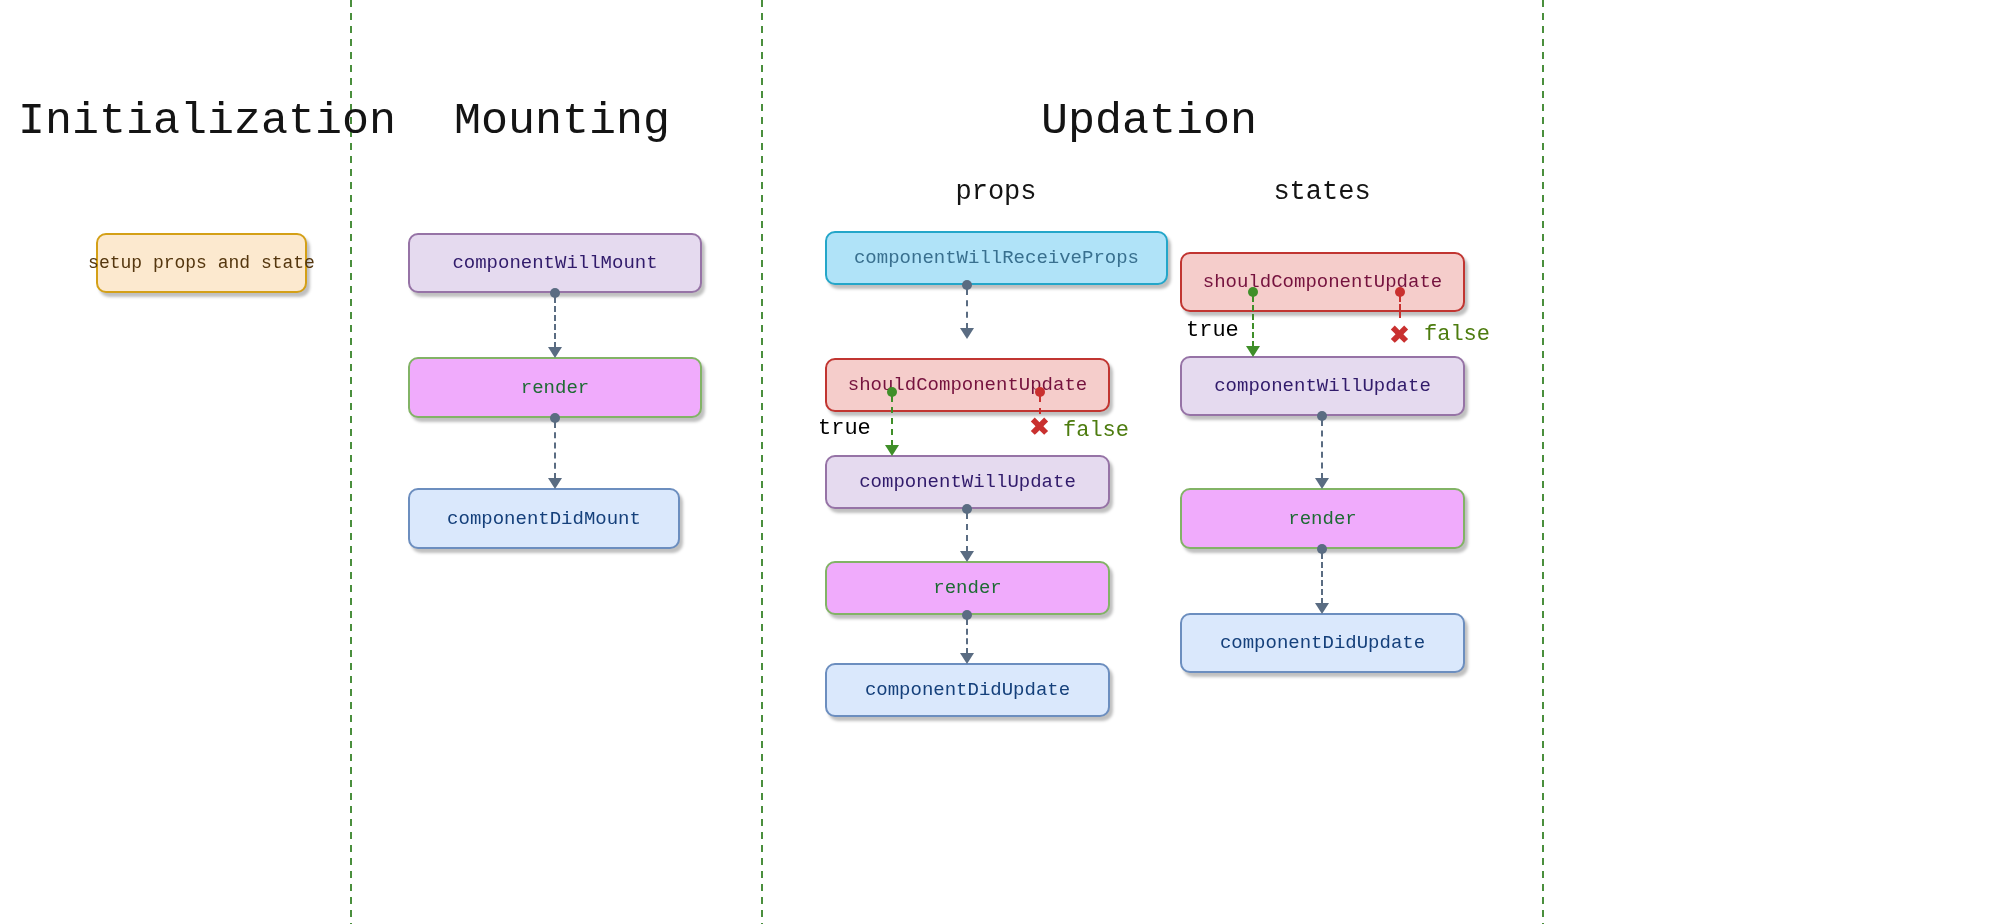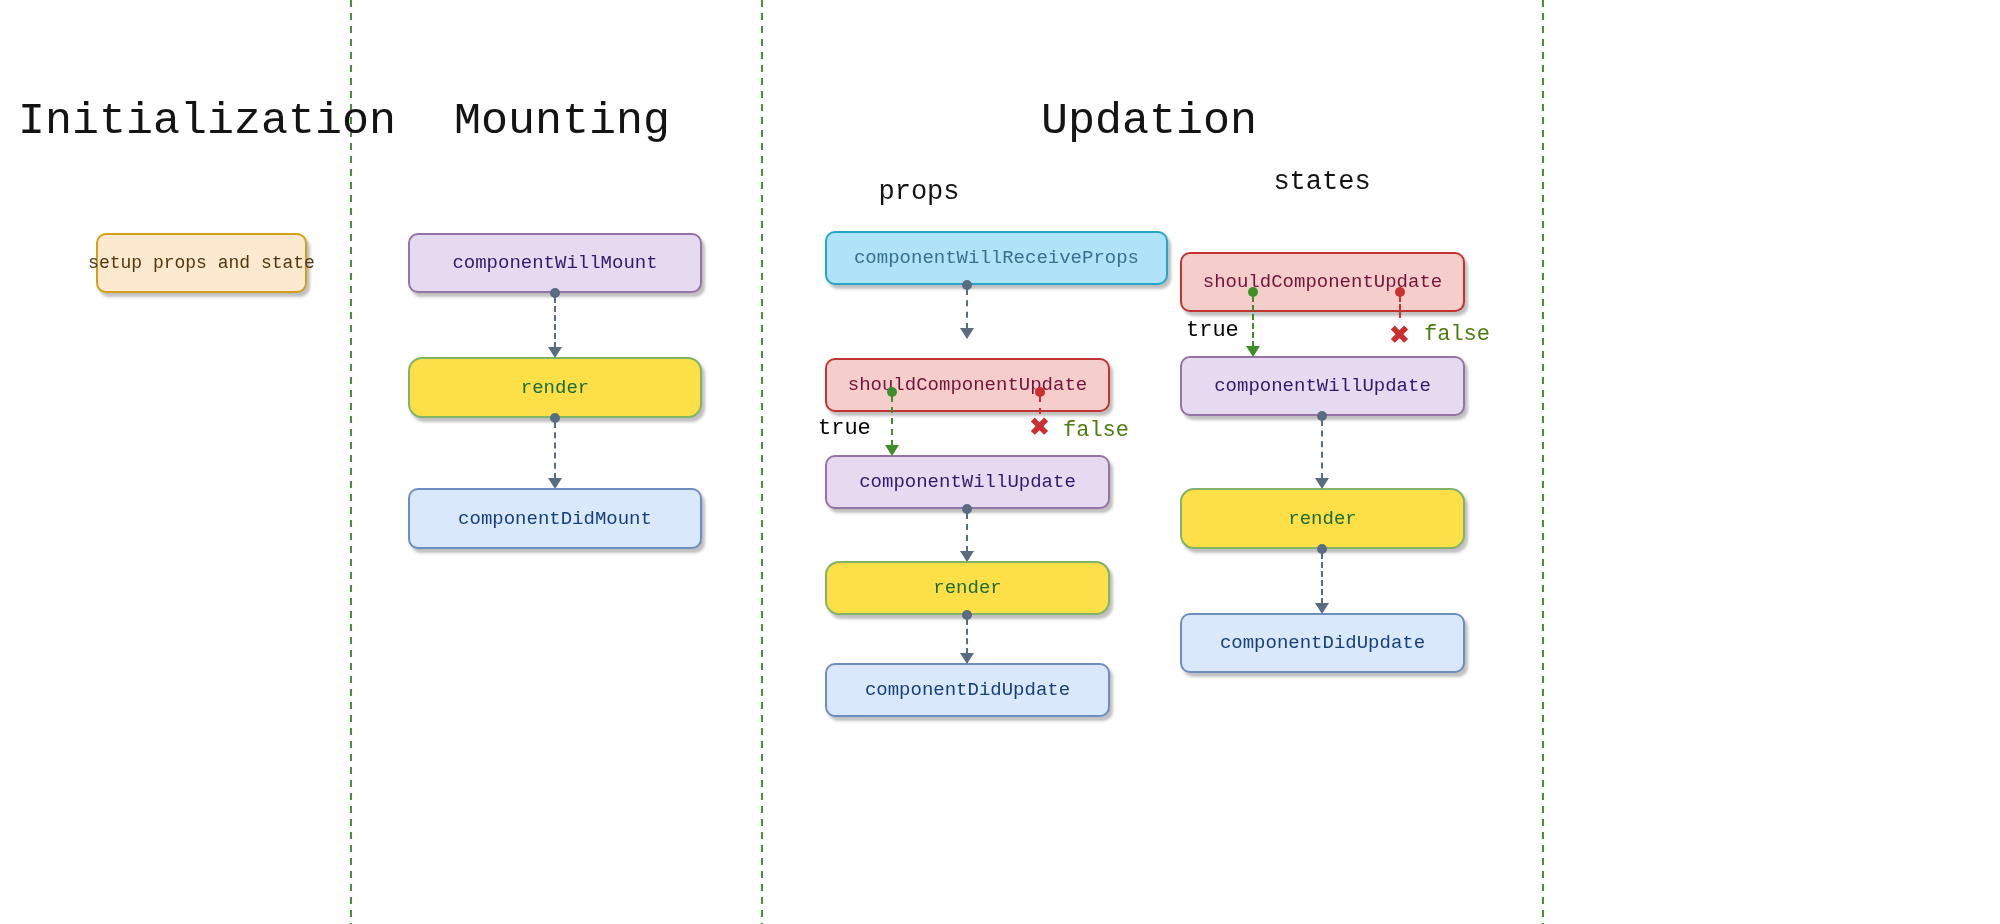--- a/index.html
+++ b/index.html
@@ -24,21 +24,21 @@
   
   .node{
     position:absolute;border:2px solid;border-radius:10px;
     display:flex;align-items:center;justify-content:center;
     font-size:19px;white-space:nowrap;
     box-shadow:3px 4px 3px rgba(0,0,0,0.25);
     box-sizing:border-box;
   }
   .pal-orange{background:#fce9cf;border-color:#d4a017;color:#54360e;}
   .pal-purple{background:#e5daef;border-color:#9673a6;color:#311b6b;}
-  .pal-green {background:#fde047;border-color:#82b366;color:#1e6b34;border-radius:14px;}
+  .pal-green {background:#f0abfc;border-color:#82b366;color:#1e6b34;}
   .pal-blue  {background:#dae8fc;border-color:#6c8ebf;color:#15407b;}
   .pal-cyan  {background:#b0e3f8;border-color:#24a6c9;color:#39708f;}
   .pal-red   {background:#f5cdcb;border-color:#c13531;color:#75123e;margin-top:20px;}
   
   .arrow{position:absolute;width:2px;}
   .arrow .dot{position:absolute;top:-5px;left:-4px;width:10px;height:10px;border-radius:50%;}
   .arrow .shaft{position:absolute;top:4px;bottom:9px;left:0;width:0;border-left:2px dashed;}
   .arrow .head{position:absolute;bottom:-1px;left:-6px;width:0;height:0;
     border-left:7px solid transparent;border-right:7px solid transparent;border-top:11px solid;}
   .arr-slate .dot{background:#5a6c82}.arr-slate .shaft{border-color:#5a6c82}.arr-slate .head{border-top-color:#5a6c82}
@@ -58,28 +58,28 @@
 <div class="canvas">
 
   <div class="vsep" style="left:350px"></div>
   <div class="vsep" style="left:761px"></div>
   <div class="vsep" style="left:1542px"></div>
 
   <div class="heading" style="left:207px;top:97px">Initialization</div>
   <div class="heading" style="left:562px;top:97px">Mounting</div>
   <div class="heading" style="left:1149px;top:97px">Updation</div>
 
-  <div class="col-label" style="left:919px;top:178px">props</div>
-  <div class="col-label" style="left:1322px;top:168px">states</div>
+  <div class="col-label" style="left:996px;top:178px">props</div>
+  <div class="col-label" style="left:1322px;top:178px">states</div>
 
   <div class="node pal-orange" style="left:96px;top:233px;width:211px;height:60px;font-size:18px">setup props and state</div>
 
   <div class="node pal-purple" style="left:408px;top:233px;width:294px;height:60px">componentWillMount</div>
   <div class="node pal-green" style="left:408px;top:357px;width:294px;height:61px">render</div>
-  <div class="node pal-blue" style="left:408px;top:488px;width:294px;height:61px">componentDidMount</div>
+  <div class="node pal-blue" style="left:408px;top:488px;width:272px;height:61px">componentDidMount</div>
 
   <div class="arrow arr-slate" style="left:554px;top:293px;height:64px">
     <span class="dot"></span>
     <span class="shaft"></span>
     <span class="head"></span>
   </div>
   <div class="arrow arr-slate" style="left:554px;top:418px;height:70px">
     <span class="dot"></span>
     <span class="shaft"></span>
     <span class="head"></span>

